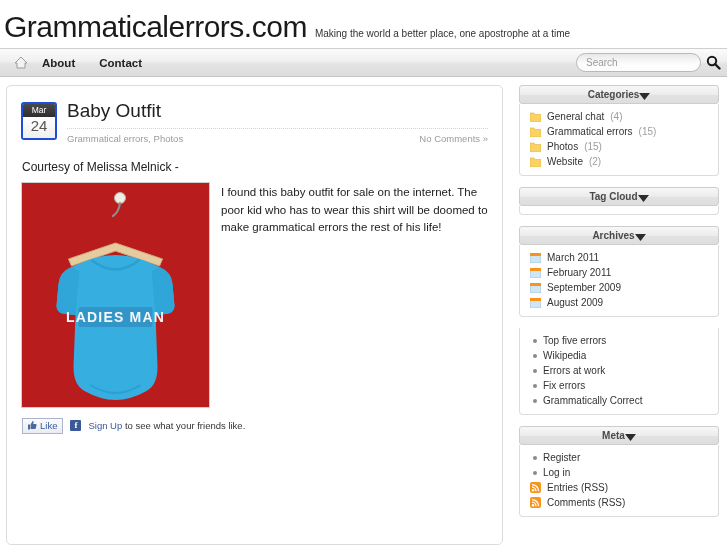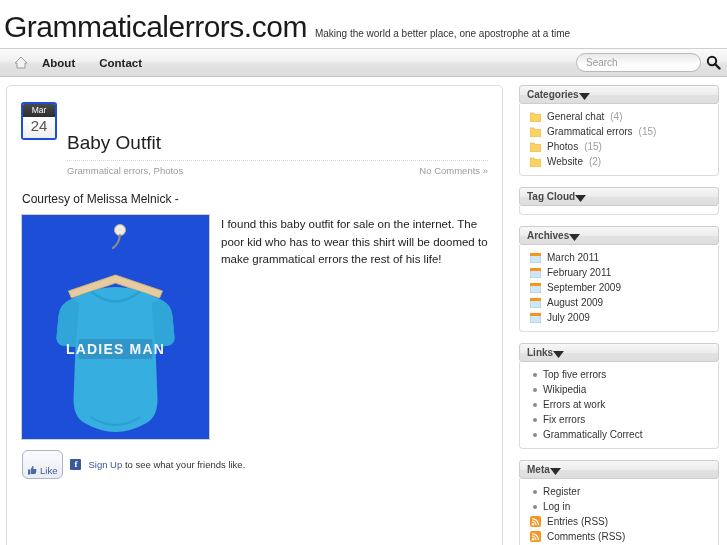--- a/index.html
+++ b/index.html
@@ -57,61 +57,61 @@
   }
   .date-m {
     background: linear-gradient(to bottom, #4a4a4a, #2e2e2e);
     color: #fff; font-size: 8.5px; text-align: center; padding: 1px 0 2px;
   }
   .date-d {
     background: linear-gradient(to bottom, #ffffff, #efefef);
     color: #555; font-size: 15px; text-align: center; padding: 1px 0 3px; line-height: 1.1;
   }
   .post-headings { margin-left: 10px; flex: 1; padding-top: 0; }
-  .post-title { font-size: 19px; font-weight: 400; color: #222; line-height: 1.2; margin-top: 32px; }
+  .post-title { font-size: 19px; font-weight: 400; color: #222; line-height: 1.2; }
   .post-meta {
     display: flex; justify-content: space-between; align-items: center;
     border-top: 1px dotted #d5d5d5; margin-top: 5px; padding-top: 4px;
   }
   .post-cats { font-size: 9.5px; color: #9b9b9b; }
   .post-comments { font-size: 9.5px; color: #9b9b9b; cursor: pointer; }
 
   .courtesy { font-size: 12px; color: #222; margin: 16px 0 8px 1px; }
 
   .post-body { display: flex; gap: 11px; align-items: flex-start; }
   .photo {
     width: 189px; height: 226px; border: 1px solid #cfcfcf;
-    position: relative; overflow: hidden; background: #1d4ed8; flex: 0 0 auto; text-align: center;
+    position: relative; overflow: hidden; background: #b91c1c; flex: 0 0 auto; text-align: center;
   }
   .post-text { font-size: 11.5px; color: #222; line-height: 1.55; padding-top: 2px; }
 
   
   .hanger-hook { position: absolute; left: 50%; top: 8px; transform: translateX(-50%); }
   .onesie { position: absolute; left: 50%; top: 52px; transform: translateX(-50%); }
 
   
   .fb-bar { display: flex; align-items: center; margin: 10px 0 0 1px; gap: 7px; }
   .fb-like-btn {
     display: flex; align-items: center; gap: 3px;
-    border: 1px solid #aab4cc; border-radius: 6px;
+    border: 1px solid #aab4cc; border-radius: 0;
     background: linear-gradient(to bottom, #fbfbfd, #e9ecf3);
-    padding: 14px 5px 2px 4px; font-size: 9.5px; color: #3b5998; cursor: pointer;
+    padding: 1px 5px 2px 4px; font-size: 9.5px; color: #3b5998; cursor: pointer;
   }
   .fb-f {
     width: 11px; height: 11px; background: #3b5998; color: #fff;
     font-size: 9px; font-weight: bold; text-align: center; line-height: 11px;
     border-radius: 1px; font-family: "Liberation Serif", serif;
   }
   .fb-text { font-size: 9.5px; color: #333; }
   .fb-signup { color: #3b5998; cursor: pointer; }
 
   
   .widget { margin-bottom: 11px; }
   .widget-head {
-    height: 19px; display: flex; align-items: center; justify-content: flex-start;
+    height: 19px; display: flex; align-items: center; justify-content: center;
     background: linear-gradient(to bottom, #f7f7f7 0%, #ececec 50%, #e2e2e2 51%, #dedede 100%);
     border: 1px solid #cdcdcd; border-radius: 3px;
     padding: 0 7px; cursor: pointer;
   }
   .widget-title { font-size: 10px; font-weight: bold; color: #4a4a4a; }
   .widget-body {
     border: 1px solid #dcdcdc; border-top: none; border-radius: 0 0 4px 4px;
     background: #fff; padding: 5px 0 6px 0;
   }
   .widget-body.empty { height: 9px; padding: 0; }
@@ -297,39 +297,24 @@
               </svg>
             <span>September 2009</span>
           </div>
           <div class="w-item">
             <svg width="11" height="10" viewBox="0 0 11 10">
                 <rect x="0" y="0" width="11" height="10" fill="#cfe6f5" stroke="#8fb4cd" stroke-width=".6"></rect>
                 <rect x="0" y="0" width="11" height="3" fill="#f7941d"></rect>
               </svg>
             <span>August 2009</span>
           </div>
-          <div class="w-item">
-            <svg width="11" height="10" viewBox="0 0 11 10">
-                <rect x="0" y="0" width="11" height="10" fill="#cfe6f5" stroke="#8fb4cd" stroke-width=".6"></rect>
-                <rect x="0" y="0" width="11" height="3" fill="#f7941d"></rect>
-              </svg>
-            <span>July 2009</span>
-          </div>
-        </div>
-      </div>
-
-      <div class="widget">
-        <div class="widget-head">
-          <span class="widget-title">Links</span>
-          <span>
-            <svg width="11" height="7" viewBox="0 0 11 7">
-                <path d="M0 0 L11 0 L5.5 7 Z" fill="#2b2b2b"></path>
-              </svg>
-          </span>
-        </div>
+        </div>
+      </div>
+
+      <div class="widget">
         <div class="widget-body">
           <div class="w-item">
             <span class="bullet"></span>
             <span>Top five errors</span>
           </div>
           <div class="w-item">
             <span class="bullet"></span>
             <span>Wikipedia</span>
           </div>
           <div class="w-item">

